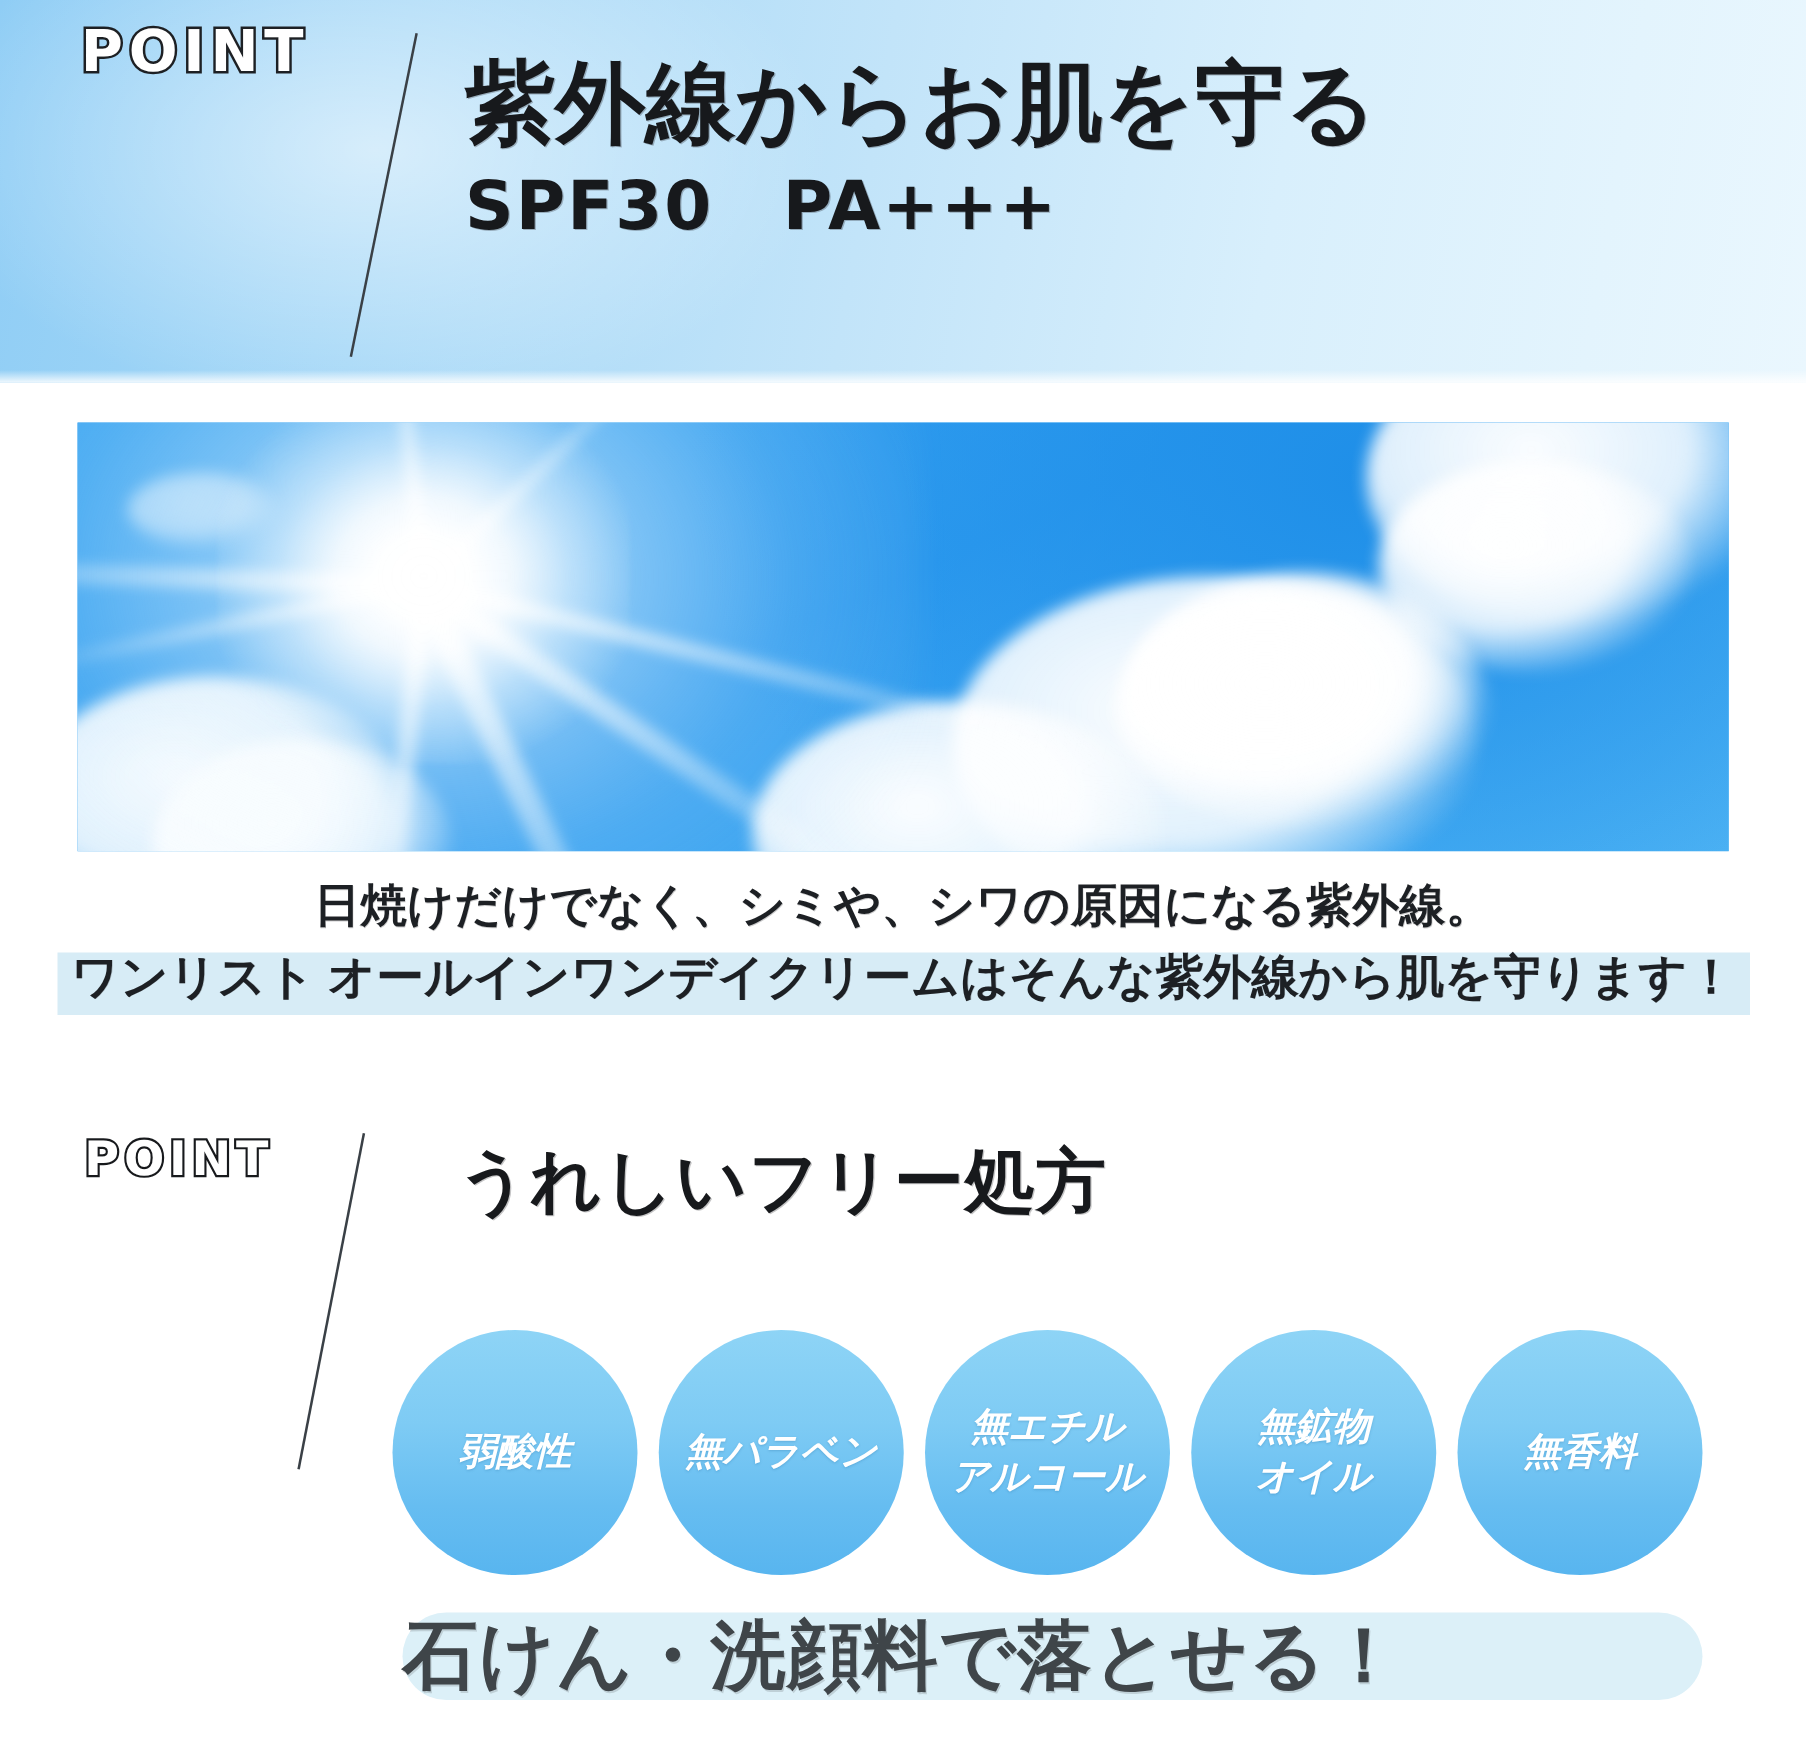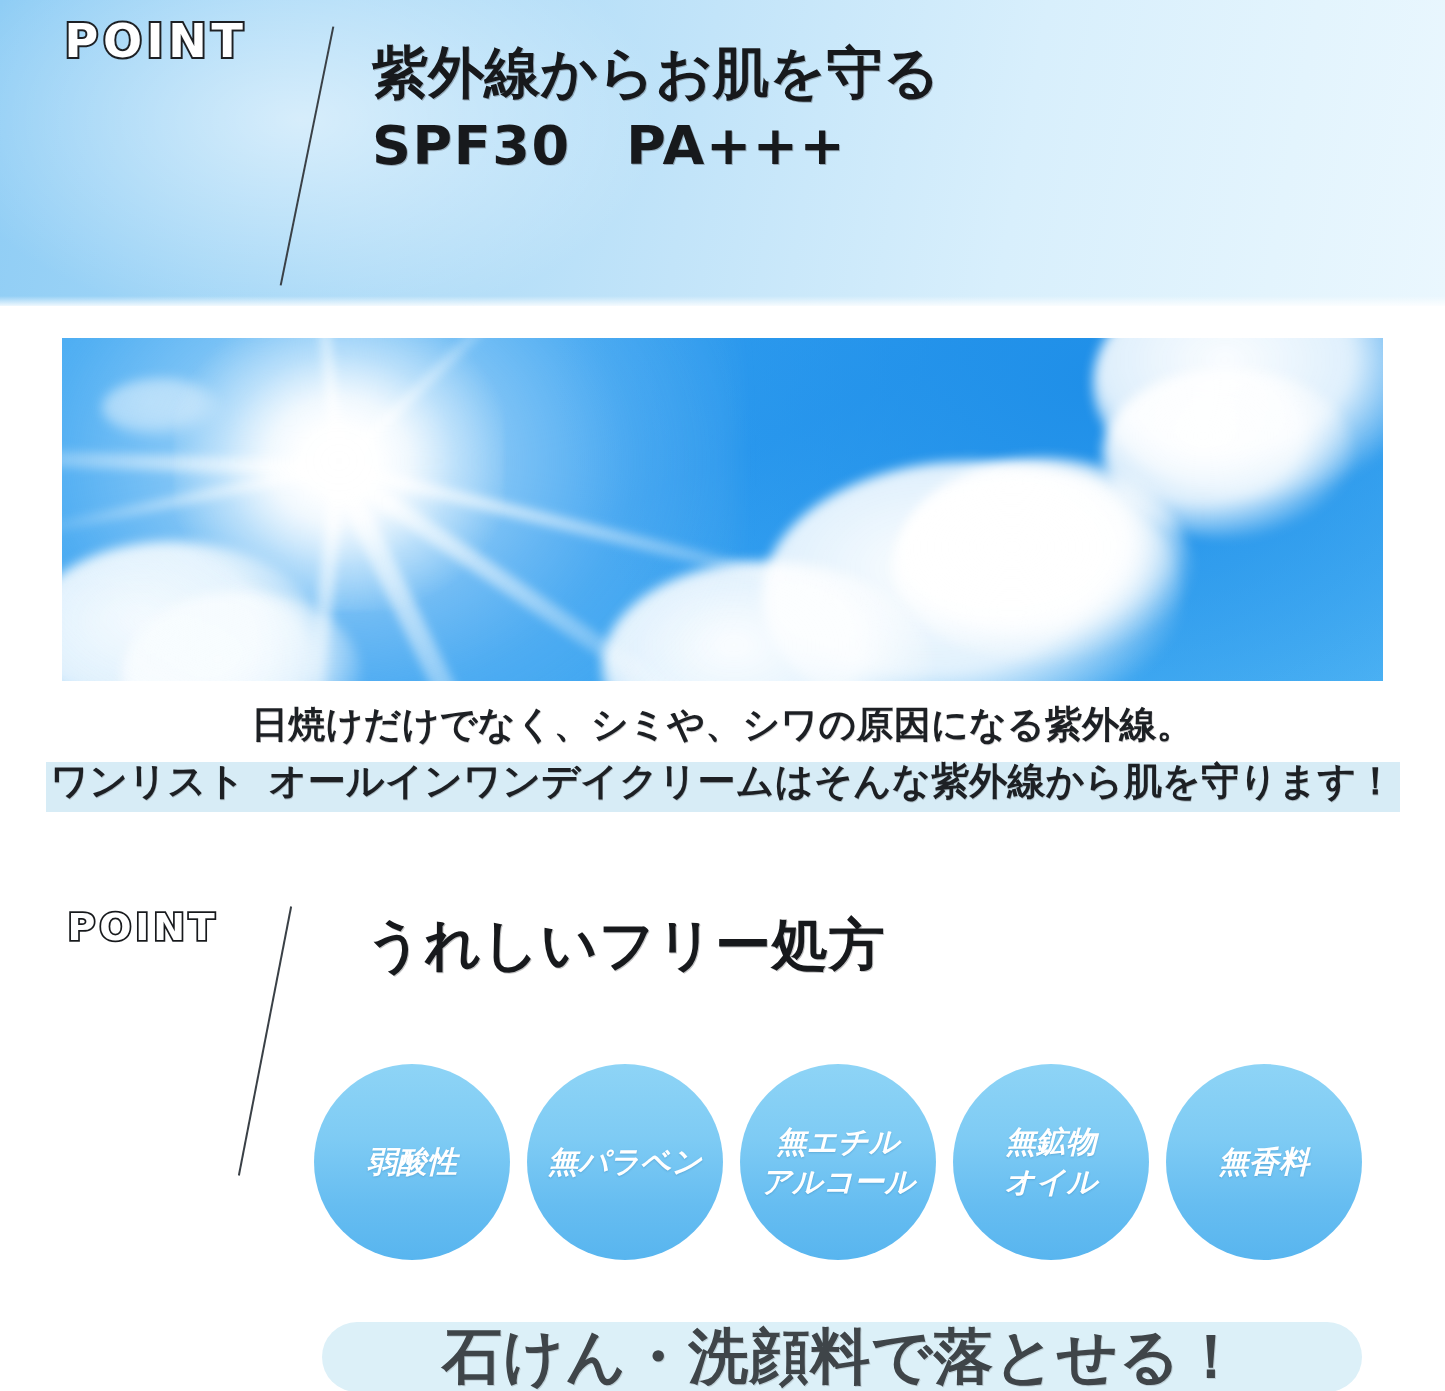--- a/index.html
+++ b/index.html
@@ -101,21 +101,21 @@
     position: absolute;
     left: 372px;
     top: 40px;
     color: #17191c;
     font-family: "DejaVu Sans", sans-serif;
     font-weight: bold;
     line-height: 1.18;
     letter-spacing: 0.01em;
     text-shadow: 1px 1px 0 rgba(40,40,45,0.30);
   }
-  .header-title .line1 { font-size: 56px; display: block; }
+  .header-title .line1 { font-size: 72px; display: block; }
   .header-title .line2 {
     font-size: 54px; display: block;
     letter-spacing: 0.03em;
     margin-top: 8px;
   }
 
   
   .sky-photo {
     position: absolute;
     left: 62px;
@@ -189,21 +189,21 @@
   .cl-tr2 { right: 30px;  top: 30px;    width: 250px; height: 170px; }
   .cl-mr1 { right: 200px; top: 120px;   width: 280px; height: 180px; }
   .cl-ml1 { left: 40px;   top: 40px;    width: 120px; height: 60px;  opacity: 0.55; }
 
   
   .caption {
     position: absolute;
     left: 0; right: 0;
     text-align: center;
     color: #1d2024;
-    font-family: Liberation Mono, monospace;
+    font-family: Liberation Serif, serif;
     font-weight: 600;
     text-shadow: 0.5px 0.5px 0 rgba(50,50,55,0.25);
   }
   #caption-line1 { top: 700px; font-size: 37px; letter-spacing: 0.005em; }
   #caption-line2 { top: 756px; font-size: 38px; letter-spacing: 0.005em; }
   .hl-bar {
     position: absolute;
     left: 46px;
     top: 762px;
     width: 1354px;
@@ -259,22 +259,21 @@
   .bottom-pill {
     position: absolute;
     left: 322px;
     top: 1290px;
     width: 1040px;
     height: 70px;
     border-radius: 49px;
     background: #dcf0f8;
     display: flex;
     align-items: center;
-    justify-content: center;
-    margin-top: 32px;
+    justify-content: flex-start;
   }
   .bottom-pill .pill-text {
     font-family: "DejaVu Sans", sans-serif;
     font-weight: bold;
     font-size: 60px;
     color: #3f4549;
     letter-spacing: 0.015em;
     text-shadow: 1px 1px 0 rgba(90,95,100,0.22);
   }
 </style>

